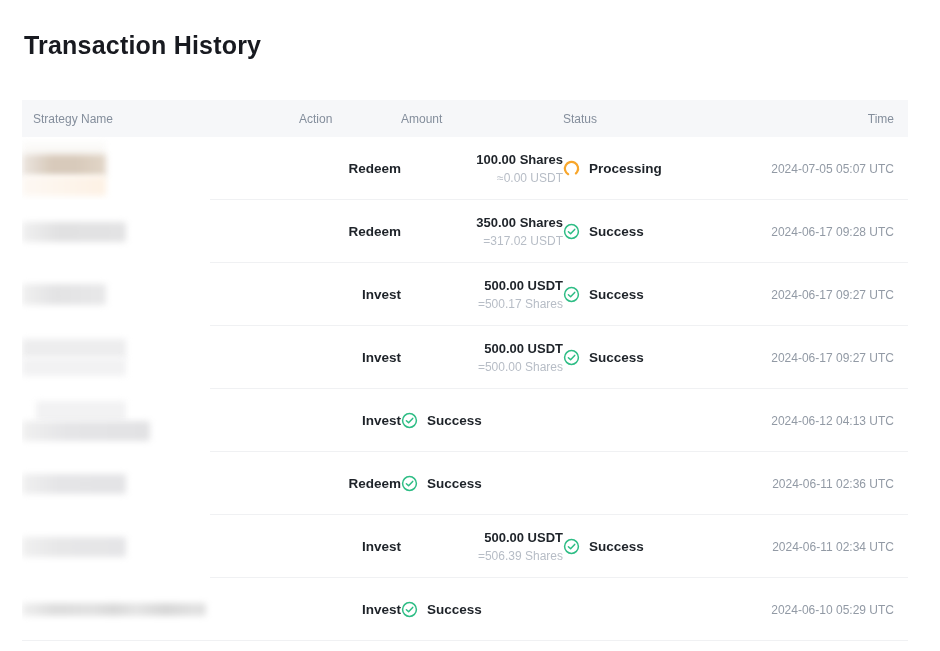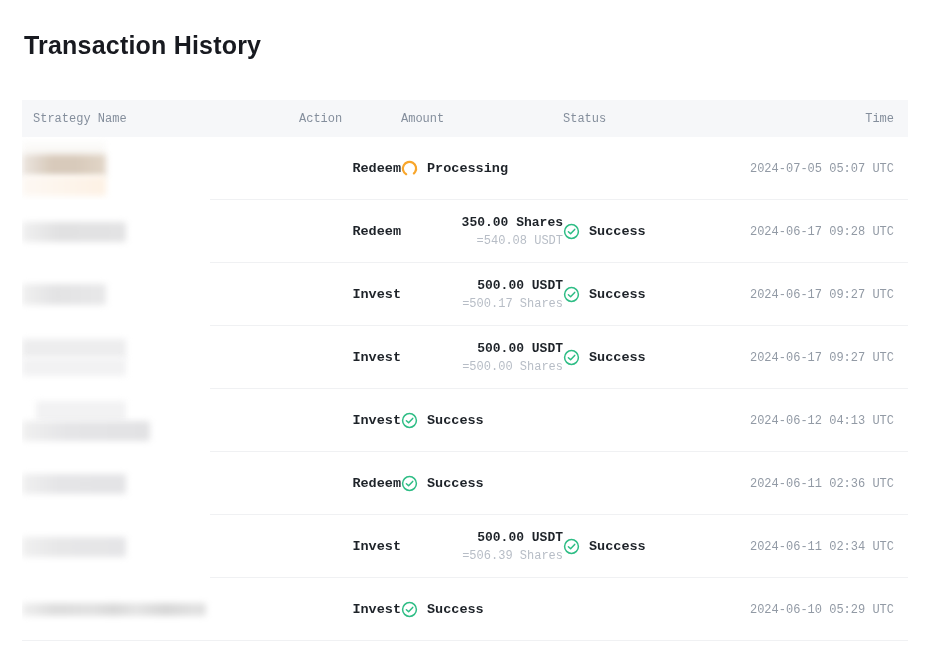--- a/index.html
+++ b/index.html
@@ -10,21 +10,20 @@
     color:#1e2329;
   }
   .page-title {
     margin:28px 12px 0 24px;
     font-size:25px; line-height:34px;
     font-weight:700; color:#181a20;
     letter-spacing:0.2px;
   }
   .table {
     margin:38px 32px 12px 22px;
-    font-family:Liberation Mono, monospace;
   }
   .thead, .row {
     display:grid;
     grid-template-columns:277px 102px 162px 1fr max-content;
     align-items:center;
     padding-right:14px;
   }
   .thead {
     height:37px;
     background:#f6f7f9;
@@ -93,39 +92,43 @@
     <div class="h-time">Time</div>
   </div>
 
   <div class="row">
     <div class="cell-strategy">
       <div class="blob b1a"></div>
       <div class="blob b1b"></div>
       <div class="blob b1c"></div>
     </div>
     <div class="cell-action">Redeem</div>
+    <div class="cell-amount">
+      <div class="amt-main">100.00 Shares</div>
+      <div class="amt-sub">≈0.00 USDT</div>
+    </div>
     <div class="cell-status">
       <span>
         <svg width="17" height="17" viewBox="0 0 17 17">
           <circle cx="8.5" cy="8.5" r="6.6" fill="none" stroke-width="2.2" stroke-linecap="round" stroke-dasharray="33 9" transform="rotate(120 8.5 8.5)" stroke="#F8A62B"></circle>
         </svg>
       </span>
       <span>Processing</span>
     </div>
     <div class="cell-time">2024-07-05 05:07 UTC</div>
   </div>
 
   <div class="row">
     <div class="cell-strategy">
       <div class="blob b2"></div>
     </div>
     <div class="cell-action">Redeem</div>
     <div class="cell-amount">
       <div class="amt-main">350.00 Shares</div>
-      <div class="amt-sub">=540.08 USDT</div>
+      <div class="amt-sub">=317.02 USDT</div>
     </div>
     <div class="cell-status">
       <span>
         <svg width="17" height="17" viewBox="0 0 17 17">
           <circle cx="8.5" cy="8.5" r="6.9" fill="none" stroke-width="1.5" stroke="#2EBD85"></circle>
           <path d="M5.4 8.7 L7.6 10.8 L11.7 6.4" fill="none" stroke-width="1.5" stroke-linecap="round" stroke-linejoin="round" stroke="#2EBD85"></path>
         </svg>
       </span>
       <span>Success</span>
     </div>

